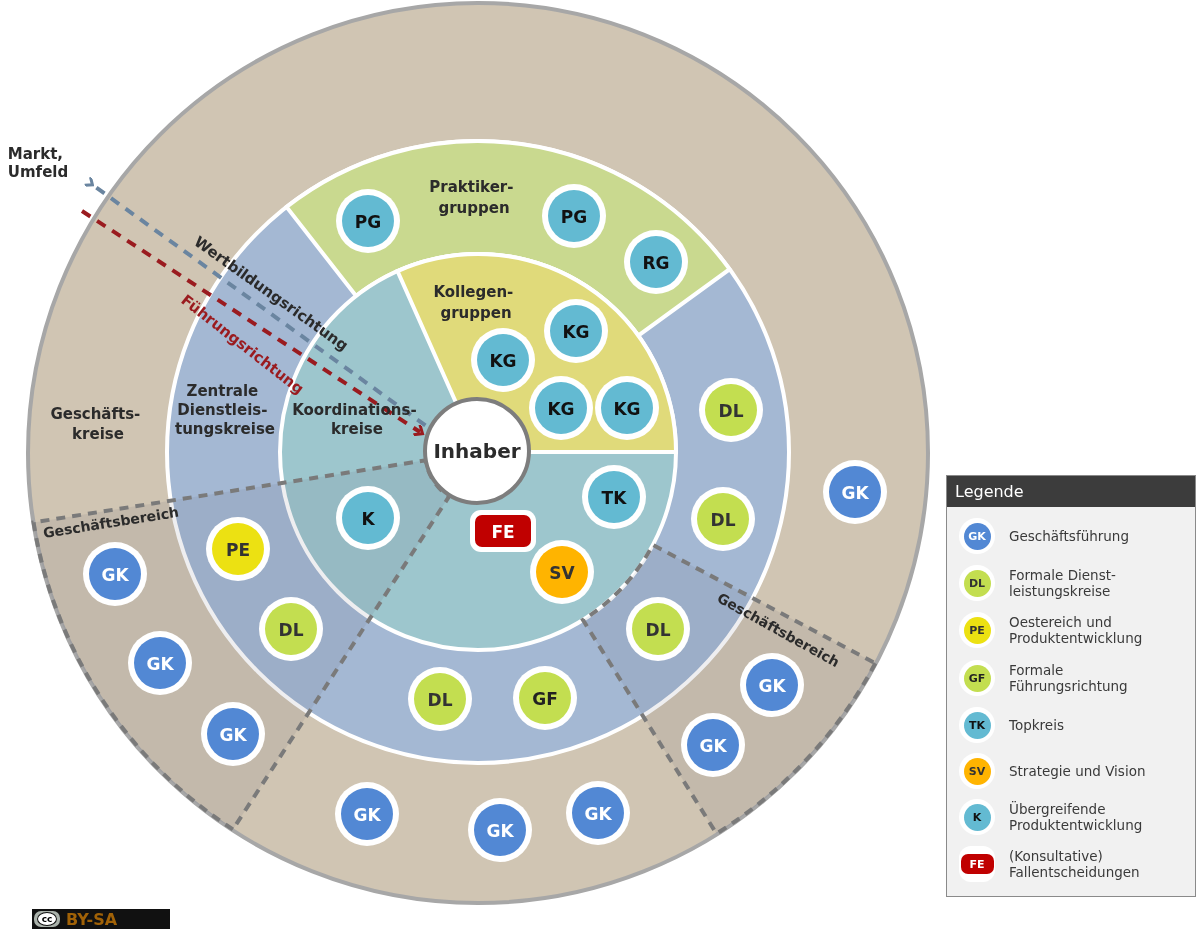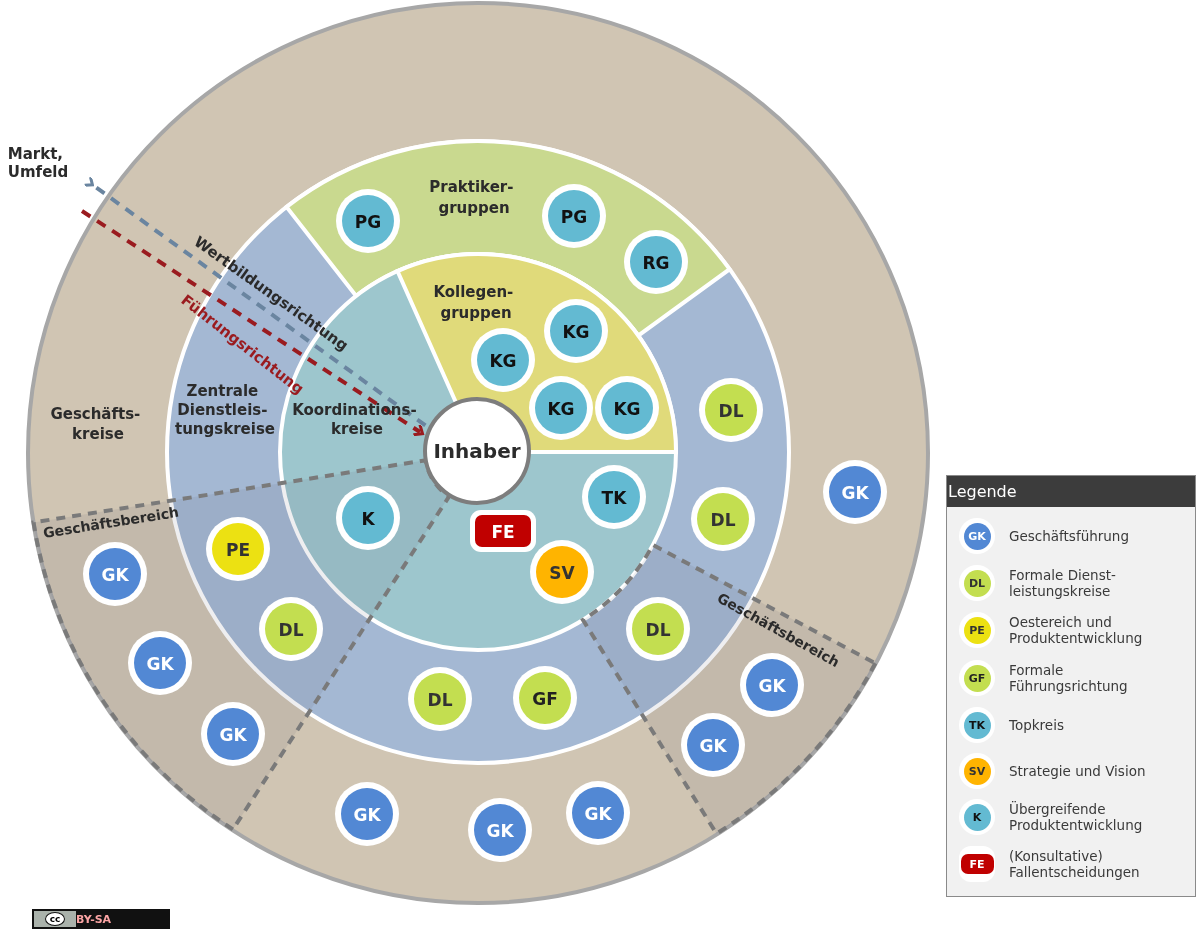--- a/index.html
+++ b/index.html
@@ -4,37 +4,37 @@
 <style>
   html, body { margin: 0; padding: 0; background: #ffffff; }
   body { width: 1198px; height: 939px; position: relative; overflow: hidden;
          font-family: "DejaVu Sans", "Liberation Sans", sans-serif; }
   #diagram { position: absolute; left: 0; top: 0; }
   .lbl { font-family: "DejaVu Sans", sans-serif; font-weight: bold; fill: #2b2b2b; }
   .badge-text { font-family: "DejaVu Sans", sans-serif; font-weight: bold; text-anchor: middle; dominant-baseline: central; }
   #legend { position: absolute; left: 946px; top: 475px; width: 250px; height: 422px;
             background: #f1f1f1; border: 1px solid #8a8a8a; box-sizing: border-box; }
   #legend .hdr { height: 31px; background: #3c3c3c; color: #ffffff; font-size: 16px;
-                 line-height: 31px; padding-left: 1px; }
+                 line-height: 31px; padding-left: 8px; }
   #legend .row { position: absolute; left: 12px; height: 40px; display: flex; align-items: center; }
   #legend .dot { width: 36px; height: 36px; border-radius: 50%; background: #fff;
                  display: flex; align-items: center; justify-content: center; flex: 0 0 36px; }
   #legend .dot span { width: 27px; height: 27px; border-radius: 50%; display: flex;
                       align-items: center; justify-content: center; font-weight: bold; font-size: 11px; }
   #legend .dot.pill { width: 40px; border-radius: 12px; }
   #legend .dot.pill span { width: 33px; height: 20px; border-radius: 7px; }
   #legend .txt { margin-left: 14px; font-size: 13.5px; color: #3a3a3a; line-height: 16px; white-space: pre-line; }
   #footer { position: absolute; left: 32px; top: 908px; height: 22px; display: flex; align-items: center; }
   #cc { width: 138px; height: 20px; border: 2px solid #111; background: #111; display: flex;
         align-items: center; box-sizing: border-box; }
-  #cc .cclogo { background: #aab2ab; height: 16px; width: 42px; display: flex; align-items: center;
-                justify-content: center; }
+  #cc .cclogo { background: #aab2ab; height: 16px; width: 26px; display: flex; align-items: center;
+                justify-content: center; border-radius: 7px; }
   #cc .cclogo span { width: 20px; height: 14px; border-radius: 50%; background: #fff; border: 1.5px solid #111;
                      font-size: 9px; font-weight: bold; display: flex; align-items: center; justify-content: center; box-sizing: border-box; }
-  #cc .lic { color: #fca5a5; font-size: 11px; font-weight: bold; }
+  #cc .lic { color: #a16207; font-size: 16px; font-weight: bold; margin-left: 6px; }
   #footer .note { margin-left: 10px; font-size: 13px; font-weight: bold; color: #555; }
 </style>
 </head>
 <body>
 
 <svg id="diagram" width="940" height="905" viewBox="0 0 940 905">
   <defs>
     <marker id="arrowBlue" markerWidth="10" markerHeight="10" refX="5" refY="5" orient="auto" markerUnits="userSpaceOnUse">
       <path d="M8,0 L2,5 L8,10" fill="none" stroke="#6a85a0" stroke-width="3"></path>
     </marker>

